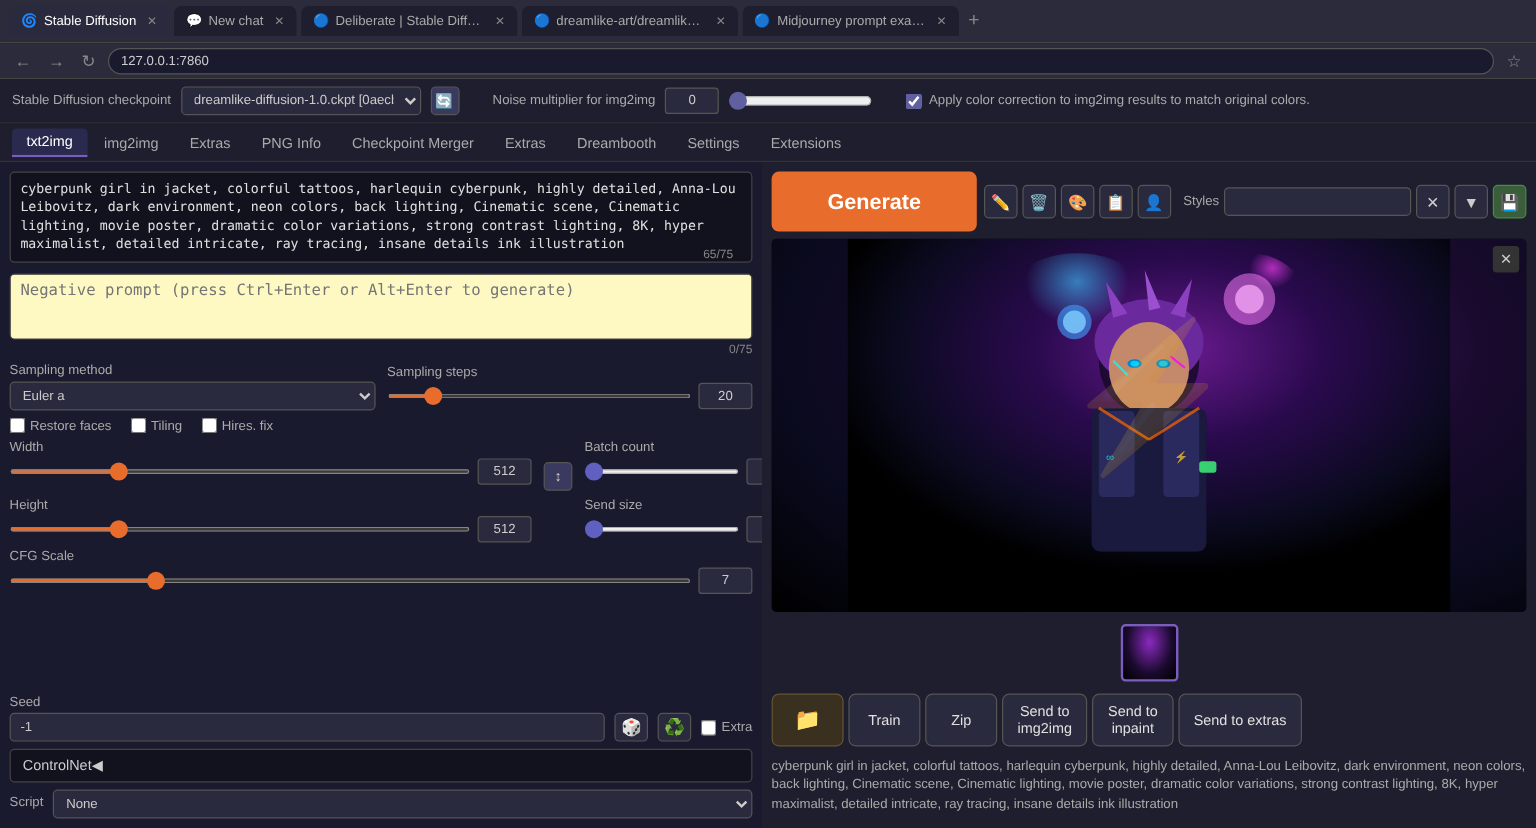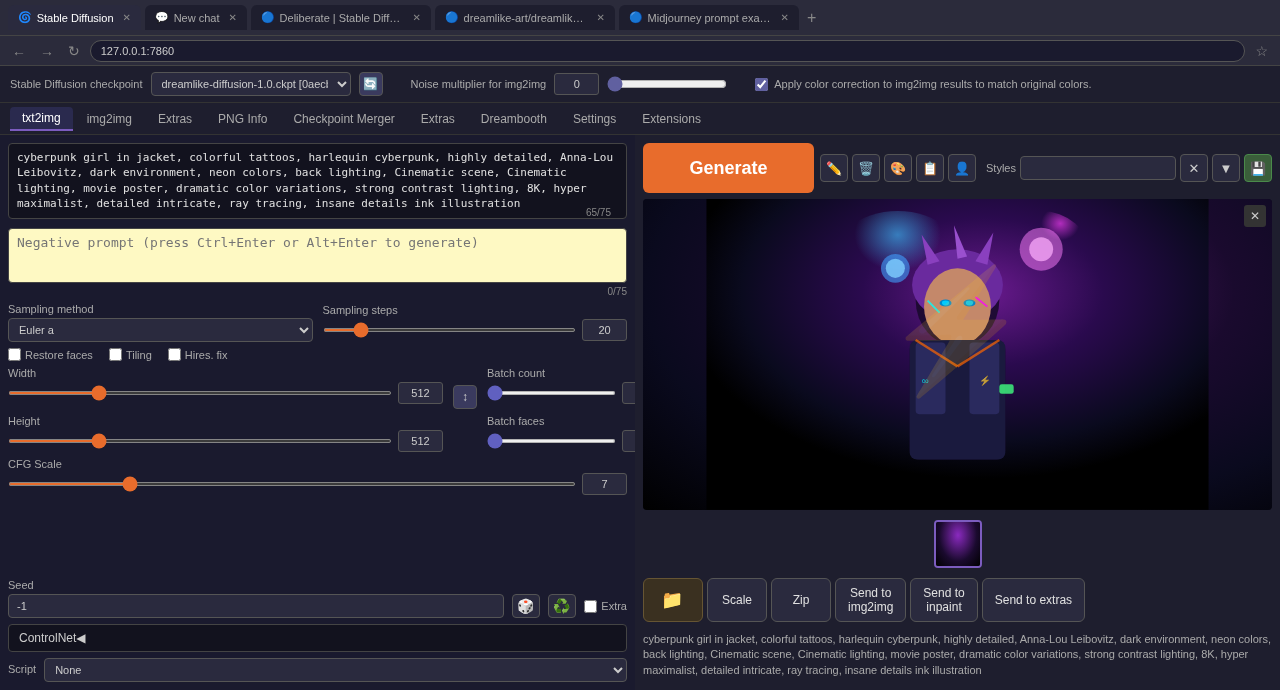--- a/index.html
+++ b/index.html
@@ -681,21 +681,21 @@
       <div class="dimensions-row">
         <div class="dim-section">
           <div class="section-label">Height</div>
           <div class="slider-container">
             <input type="range" class="range-slider" min="64" max="2048" value="512" style="">
             <input type="text" class="number-input" value="512" style="">
           </div>
         </div>
         <div style="width:24px;margin-top:18px;"></div>
         <div class="batch-section">
-          <div class="section-label">Batch faces</div>
+          <div class="section-label">Send size</div>
           <div class="slider-container">
             <input type="range" class="range-slider" min="1" max="8" value="1" style="accent-color: rgb(96, 96, 192);">
             <input type="text" class="number-input" value="1" style="">
           </div>
         </div>
       </div>
 
       <div class="cfg-section">
         <div class="section-label">CFG Scale</div>
         <div class="slider-container">
@@ -816,21 +816,21 @@
       </div>
 
       <div class="thumbnail-row">
         <div class="thumbnail">
           <div class="thumbnail-inner"></div>
         </div>
       </div>
 
       <div class="bottom-actions">
         <button class="action-btn folder">📁</button>
-        <button class="action-btn">Scale</button>
+        <button class="action-btn">Train</button>
         <button class="action-btn">Zip</button>
         <button class="action-btn" style="white-space:pre-line;">Send to
 img2img</button>
         <button class="action-btn" style="white-space:pre-line;">Send to
 inpaint</button>
         <button class="action-btn">Send to extras</button>
       </div>
 
       <div class="caption-text">cyberpunk girl in jacket, colorful tattoos, harlequin cyberpunk, highly detailed, Anna-Lou Leibovitz, dark environment, neon colors, back lighting, Cinematic scene, Cinematic lighting, movie poster, dramatic color variations, strong contrast lighting, 8K, hyper maximalist, detailed intricate, ray tracing, insane details ink illustration</div>
 

